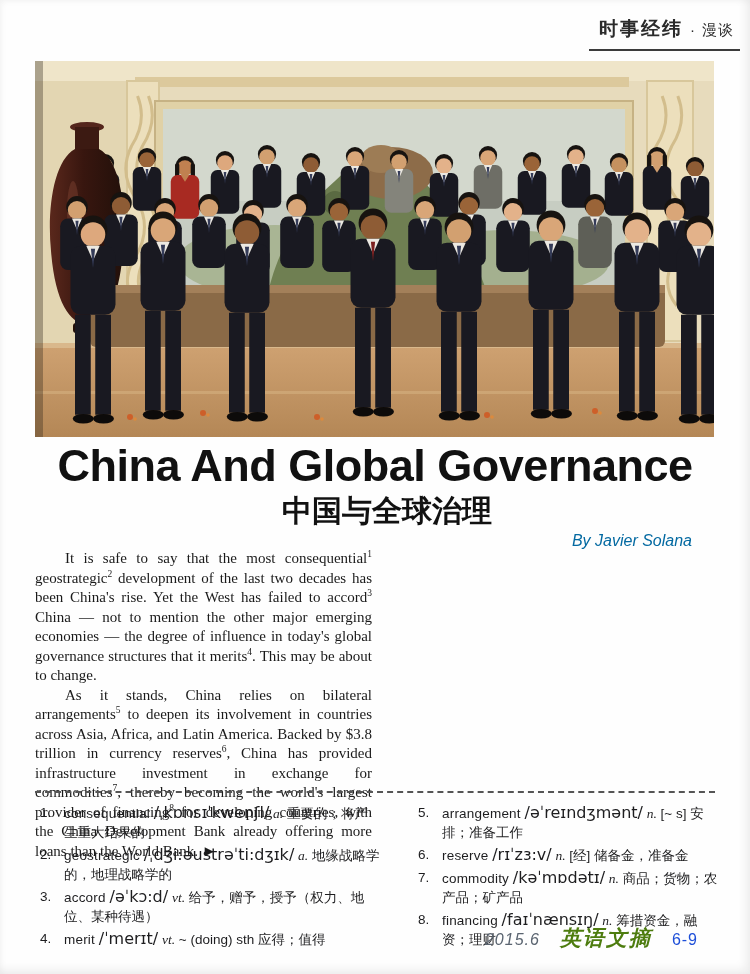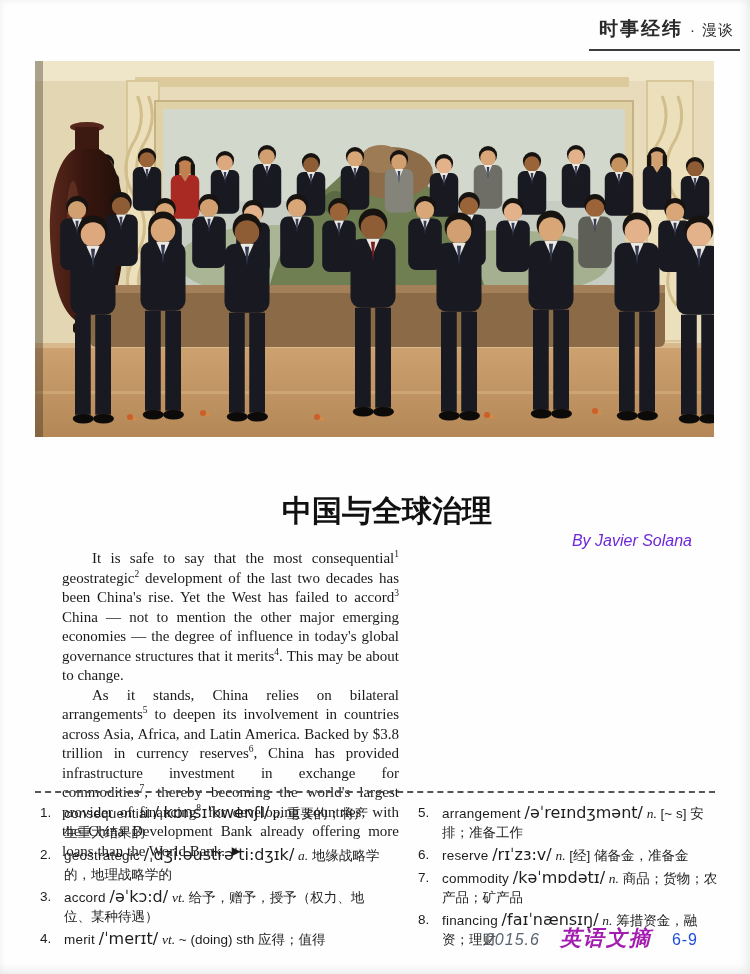--- a/index.html
+++ b/index.html
@@ -26,25 +26,25 @@
     position:absolute;left:0;top:440px;width:750px;text-align:center;
     font-family:"Liberation Sans",sans-serif;font-weight:800;font-size:45px;
     letter-spacing:-0.5px;color:#111;line-height:52px;margin:0;
   }
   .title-zh{
     position:absolute;left:12px;top:494px;width:750px;text-align:center;
     font-weight:700;font-size:30px;color:#111;line-height:34px;margin:0;
   }
   .byline{
     position:absolute;top:532px;right:58px;
-    font-family:"Liberation Sans",sans-serif;font-style:italic;font-size:16px;color:#6d28d9;
+    font-family:"Liberation Sans",sans-serif;font-style:italic;font-size:16px;color:#0369a1;
   }
   
   .col{position:absolute;top:549px;text-align:justify;}
-  .col-en{left:35px;width:337px;font-size:15px;line-height:19.5px;margin-left:27px;}
+  .col-en{left:35px;width:337px;font-size:15px;line-height:19.5px;}
   .col-zh{left:386px;width:329px;font-size:15px;line-height:19.6px;}
   .col p{margin:0;text-indent:2em;}
   .col-en sup{font-size:9.5px;line-height:0;vertical-align:super;}
   
   .vocab-divider{position:absolute;left:35px;top:791px;width:680px;border-top:2px dashed #555;}
   
   .vocab-col{position:absolute;top:803px;font-family:"Liberation Sans",sans-serif;font-size:13.5px;line-height:19px;color:#1d1d1f;}
   .vocab-left{left:40px;width:340px;}
   .vocab-right{left:418px;width:302px;}
   .vocab-item{display:flex;margin-bottom:3px;}
@@ -53,21 +53,21 @@
   .vocab-item .word{letter-spacing:0.2px;}
   .vocab-item .phon{font-family:"DejaVu Sans",sans-serif;font-size:16px;}
   .vocab-item .pos{font-family:"Liberation Serif",serif;font-style:italic;}
   .vocab-item .def{font-size:13.5px;}
   
   .footer{
     position:absolute;top:924px;right:52px;display:flex;align-items:baseline;gap:20px;
     font-family:"Liberation Sans",sans-serif;
   }
   .footer .issue{font-style:italic;font-size:16px;color:#5a6470;letter-spacing:1px;}
-  .footer .logo{font-size:21px;font-weight:700;font-style:italic;color:#a21caf;letter-spacing:2px;}
+  .footer .logo{font-size:21px;font-weight:700;font-style:italic;color:#4d7c0f;letter-spacing:2px;}
   .footer .pages{font-size:16px;color:#1d4ed8;letter-spacing:1px;}
 </style>
 </head>
 <body>
 
 <div id="page">
 
   <div class="section-header">
     <span class="main">时事经纬</span>
     <span class="dot">·</span>
@@ -404,20 +404,21 @@
         <circle cx="282" cy="356" r="3" fill="#cf5a24" opacity="0.9"></circle>
         <circle cx="287" cy="358" r="1.8" fill="#e08a3a" opacity="0.9"></circle>
         <circle cx="452" cy="354" r="3" fill="#cf5a24" opacity="0.9"></circle>
         <circle cx="457" cy="356" r="1.8" fill="#e08a3a" opacity="0.9"></circle>
         <circle cx="560" cy="350" r="3" fill="#cf5a24" opacity="0.9"></circle>
         <circle cx="565" cy="352" r="1.8" fill="#e08a3a" opacity="0.9"></circle>
         <rect x="0" y="0" width="8" height="376" fill="#2f241a" opacity="0.35"></rect>
       </svg>
   </div>
 
+  <h1 class="title-en">China And Global Governance</h1>
   <h2 class="title-zh">中国与全球治理</h2>
   <div class="byline">By Javier Solana</div>
 
   <div class="col col-en">
     <p>It is safe to say that the most consequential<sup>1</sup> geostrategic<sup>2</sup> development of the last two decades has been China's rise. Yet the West has failed to accord<sup>3</sup> China — not to mention the other major emerging economies — the degree of influence in today's global governance structures that it merits<sup>4</sup>. This may be about to change.</p>
     <p>As it stands, China relies on bilateral arrangements<sup>5</sup> to deepen its involvement in countries across Asia, Africa, and Latin America. Backed by $3.8 trillion in currency reserves<sup>6</sup>, China has provided infrastructure investment in exchange for commodities<sup>7</sup>, thereby becoming the world's largest provider of financing<sup>8</sup> for developing countries, with the China Development Bank already offering more loans than the World Bank. ►</p>
   </div>
 
   <div class="col col-zh">
   </div>

